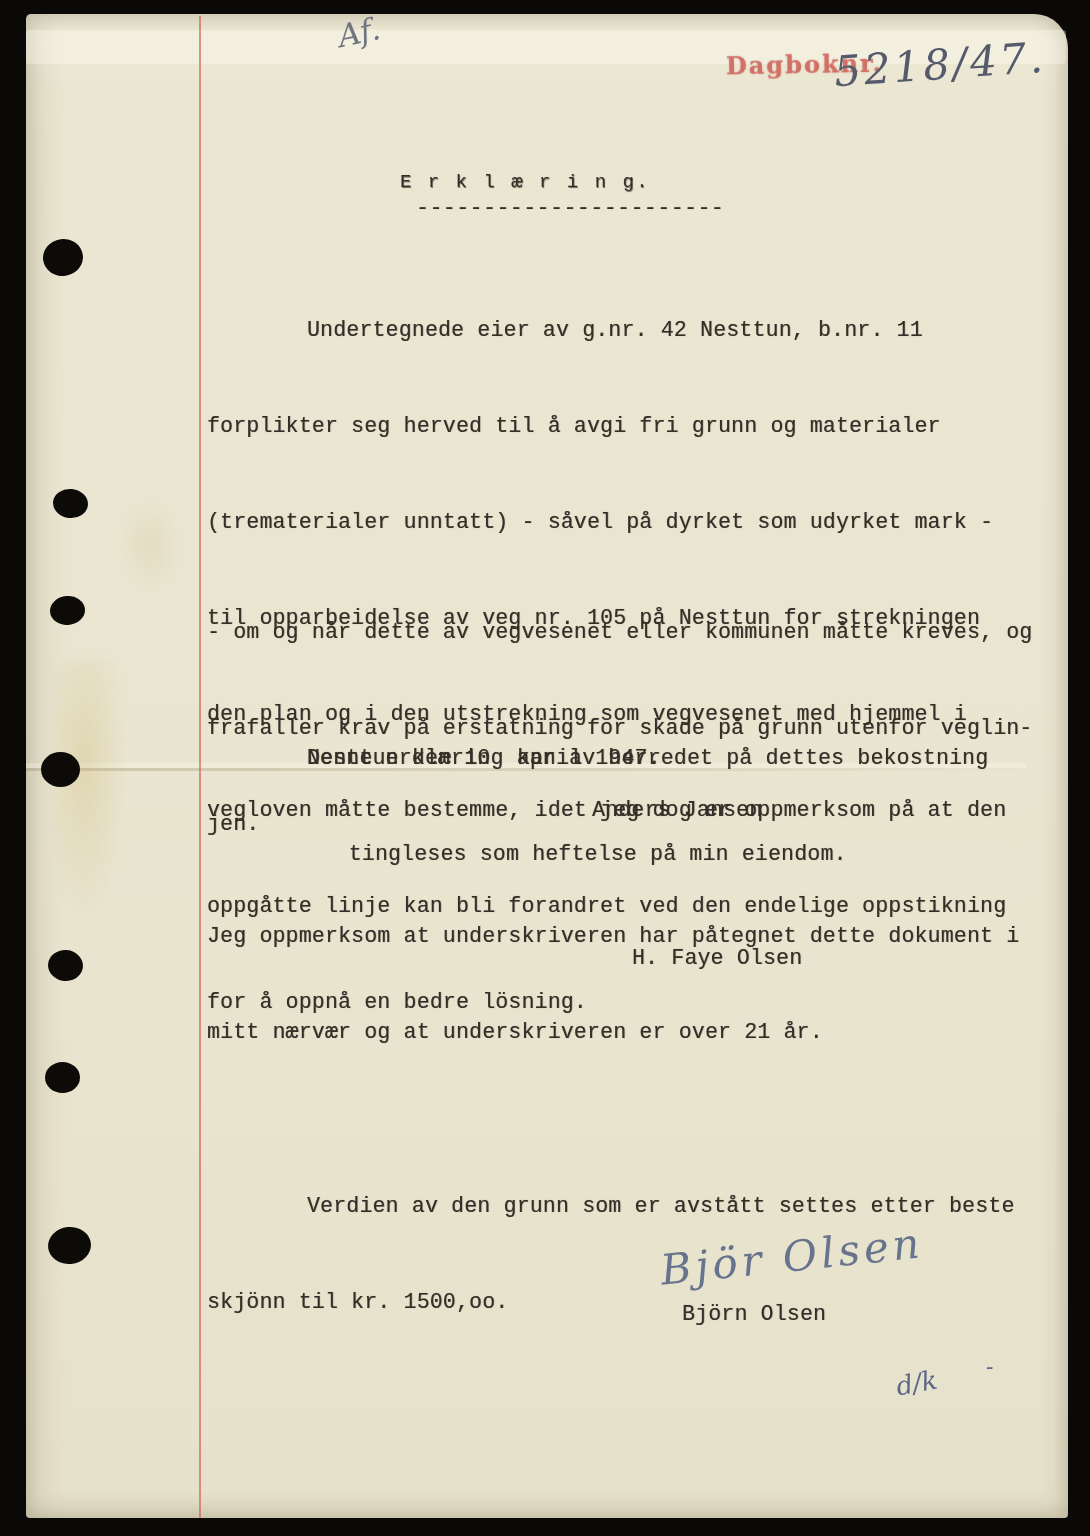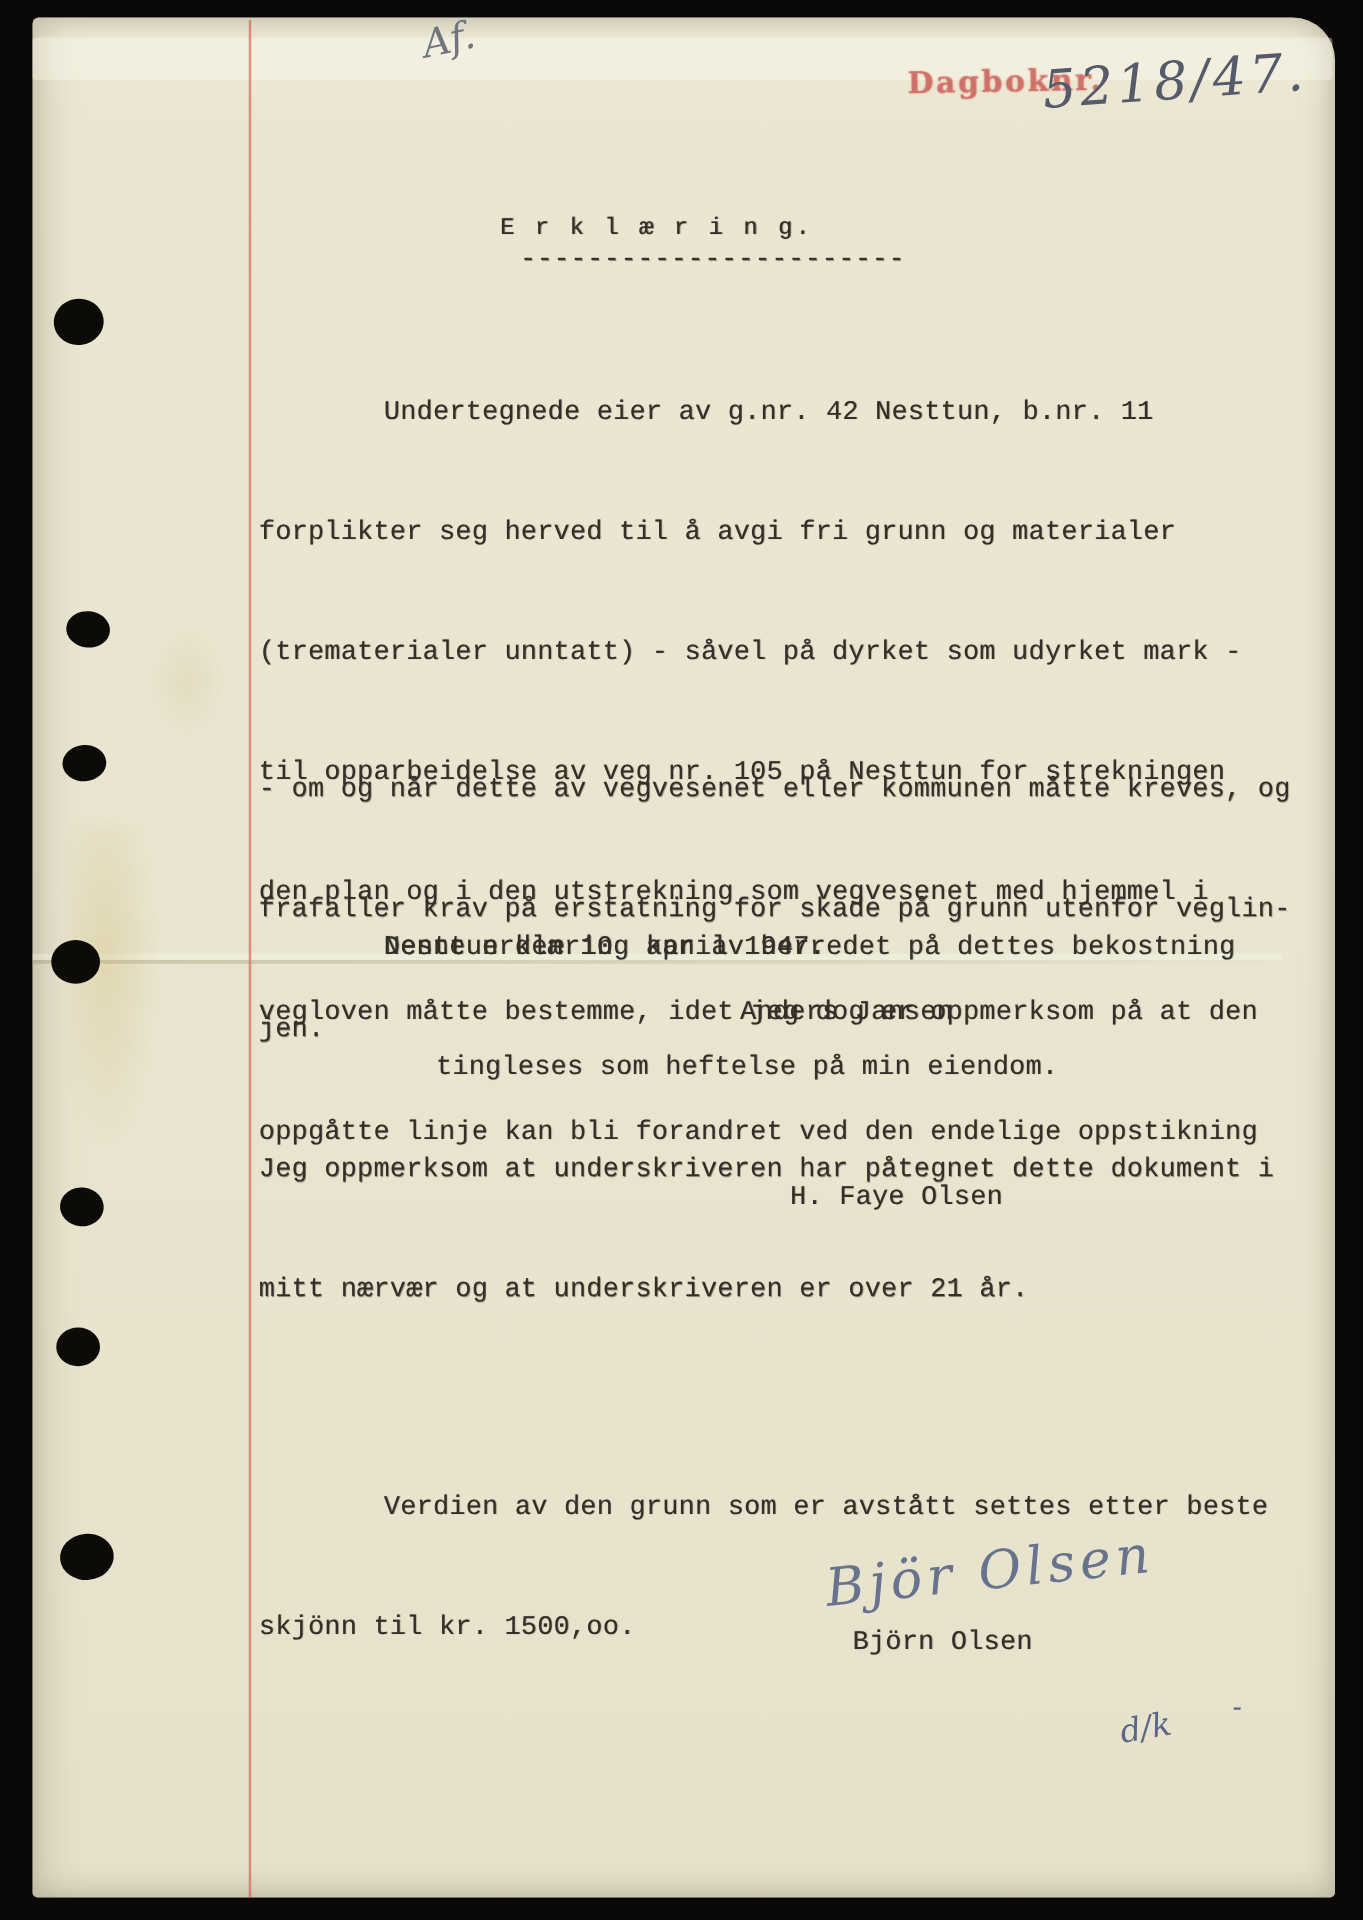--- a/index.html
+++ b/index.html
@@ -106,20 +106,21 @@
   <div class="typed title-underline">-----------------------</div>
 
   <div class="typed para" style="top:250px;font-family:Liberation Mono, monospace;">
     <div class="indent">Undertegnede eier av g.nr. 42 Nesttun, b.nr. 11</div>
     <div>forplikter seg herved til å avgi fri grunn og materialer</div>
     <div>(trematerialer unntatt) - såvel på dyrket som udyrket mark -</div>
     <div>til opparbeidelse av veg nr. 105 på Nesttun for strekningen</div>
     <div>den plan og i den utstrekning som vegvesenet med hjemmel i</div>
     <div>vegloven måtte bestemme, idet jeg dog er oppmerksom på at den</div>
     <div>oppgåtte linje kan bli forandret ved den endelige oppstikning</div>
+    <div>for å oppnå en bedre lösning.</div>
   </div>
 
   <div class="typed para" style="top:552px;">
     <div>- om og når dette av vegvesenet eller kommunen måtte kreves, og</div>
     <div>frafaller krav på erstatning for skade på grunn utenfor veglin-</div>
     <div>jen.</div>
   </div>
 
   <div class="typed para" style="top:678px;text-align:center;">
     <div class="indent">Denne erklæring kan av herredet på dettes bekostning</div>

